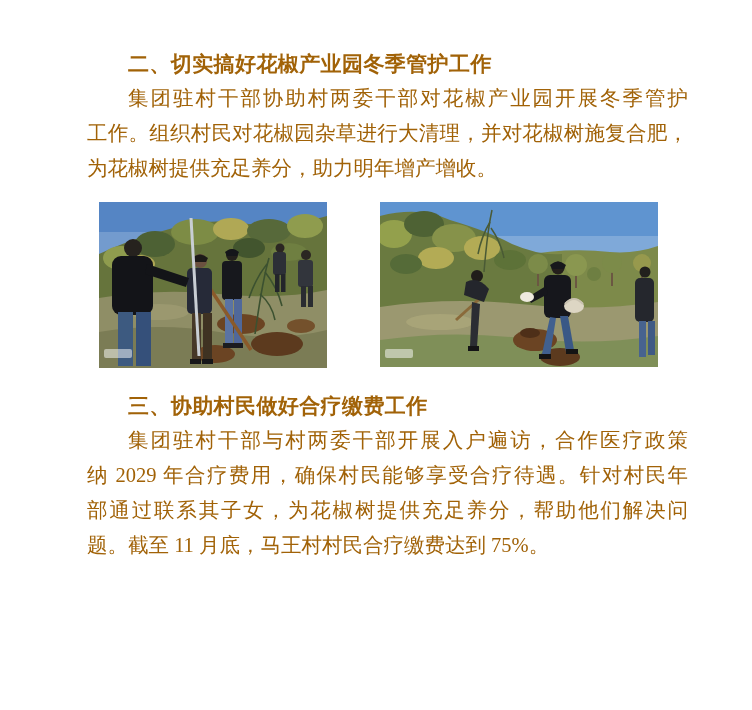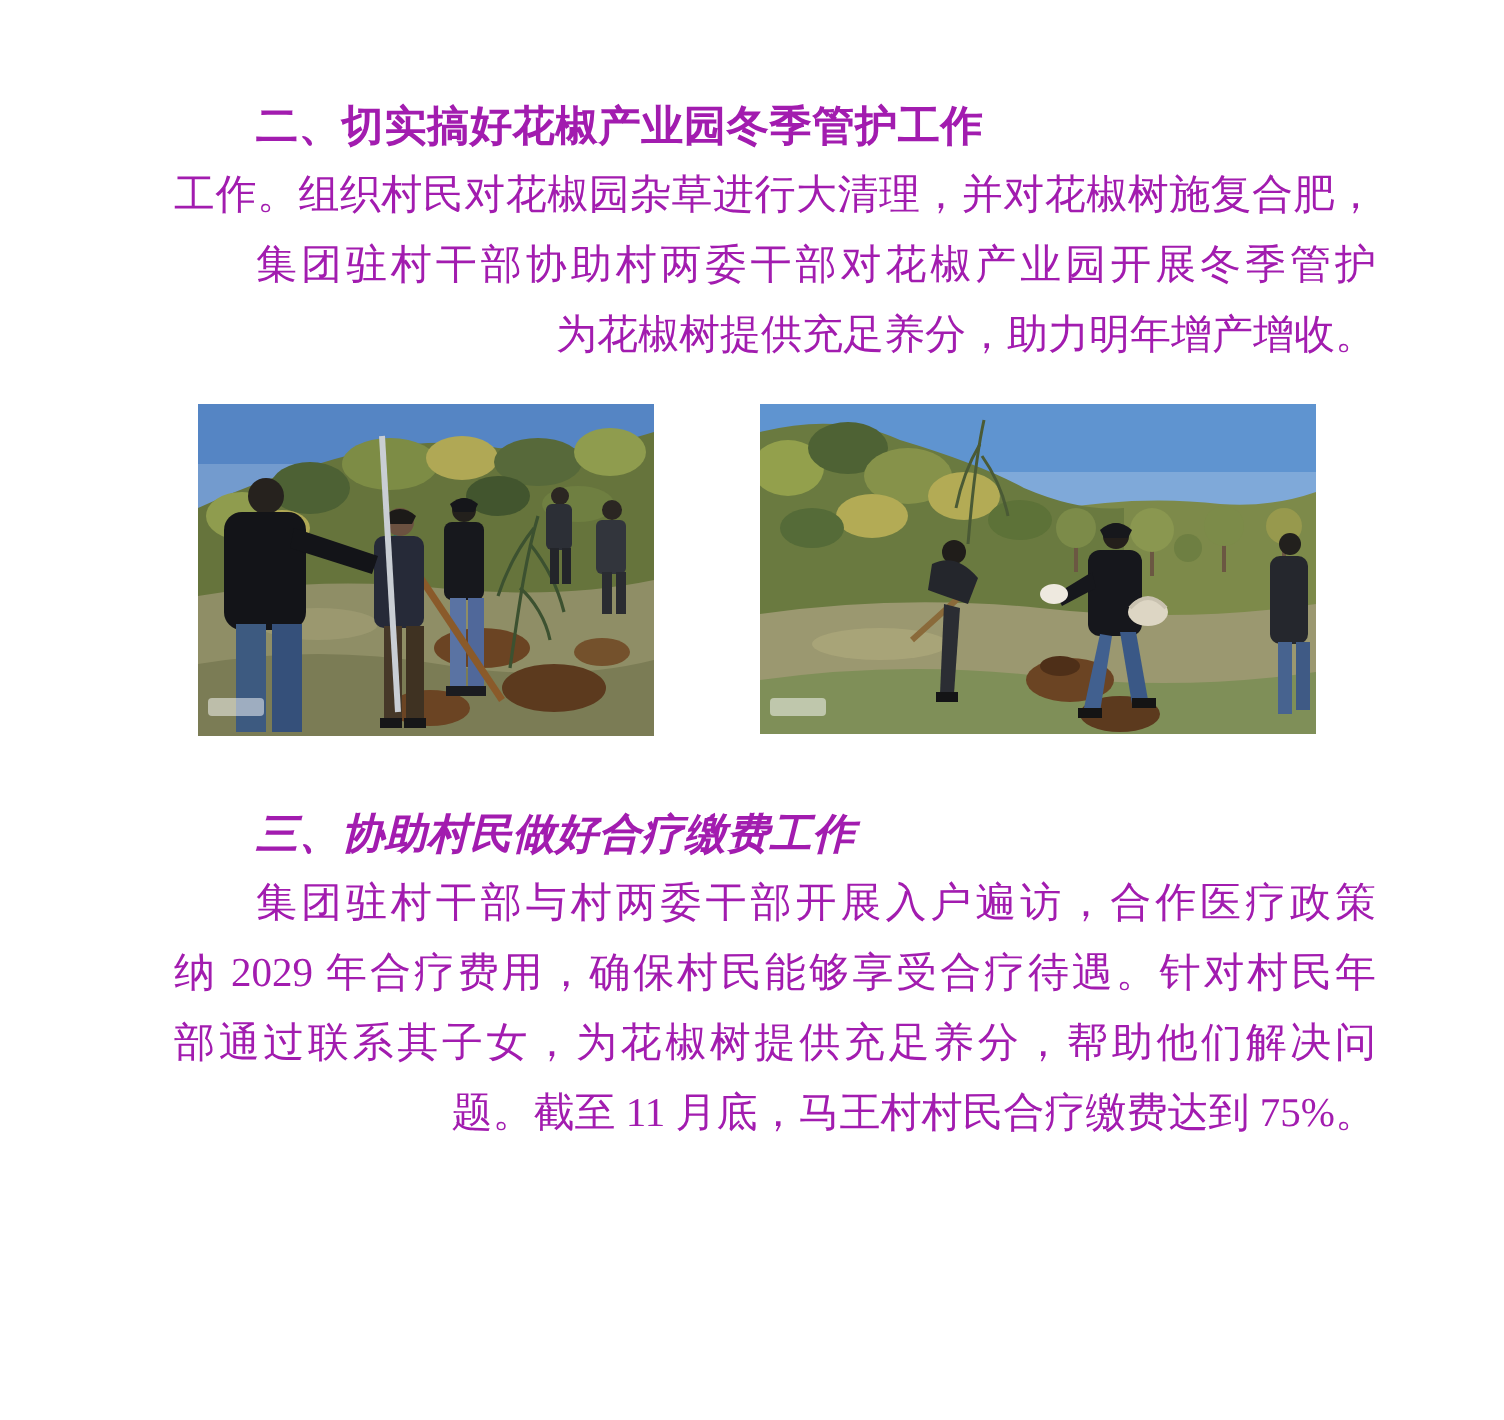--- a/index.html
+++ b/index.html
@@ -2,58 +2,57 @@
 <html><head>
 <meta charset="utf-8">
 <style>
   html, body { margin: 0; padding: 0; background: #ffffff; }
   body { width: 752px; height: 710px; overflow: hidden; }
   .page {
     position: relative;
     width: 724px; height: 710px;
     background: #ffffff;
     font-family: "Liberation Serif", serif;
-    color: #a21caf;
+    color: #a16207;
   }
   .content { position: absolute; left: 87px; top: 46px; width: 601px; }
   .heading {
     font-family: "Liberation Sans", sans-serif;
     font-weight: 700;
     font-size: 21px;
     letter-spacing: 0.4px;
     height: 35px; line-height: 35px;
     padding-left: 41px;
     white-space: nowrap;
   }
   .line {
     font-size: 20.5px;
     height: 35px; line-height: 35px;
     overflow: hidden;
-    text-align: right;
   }
   .line.fill { text-align: justify; text-align-last: justify; text-justify: inter-character; }
   .line.indent { padding-left: 41px; }
   .photos {
     position: absolute; left: 99px; top: 202px;
     display: flex; gap: 53px;
   }
   .photo { display: block; }
-  .sec2 { margin-top: 32px; font-style: italic; }
+  .sec2 { margin-top: 20px; }
   .photos-spacer { height: 182px; }
 </style>
 </head>
 <body>
 
 <div class="page">
   <div class="content">
 
     <div class="heading">二、切实搞好花椒产业园冬季管护工作</div>
     <div>
+      <div class="line fill indent">集团驻村干部协助村两委干部对花椒产业园开展冬季管护</div>
       <div class="line fill">工作。组织村民对花椒园杂草进行大清理，并对花椒树施复合肥，</div>
-      <div class="line fill indent">集团驻村干部协助村两委干部对花椒产业园开展冬季管护</div>
       <div class="line">为花椒树提供充足养分，助力明年增产增收。</div>
     </div>
 
     <div class="photos-spacer"></div>
 
     <div class="heading sec2">三、协助村民做好合疗缴费工作</div>
     <div>
       <div class="line fill indent">集团驻村干部与村两委干部开展入户遍访，合作医疗政策</div>
       <div class="line fill">纳 2029 年合疗费用，确保村民能够享受合疗待遇。针对村民年</div>
       <div class="line fill">部通过联系其子女，为花椒树提供充足养分，帮助他们解决问</div>

